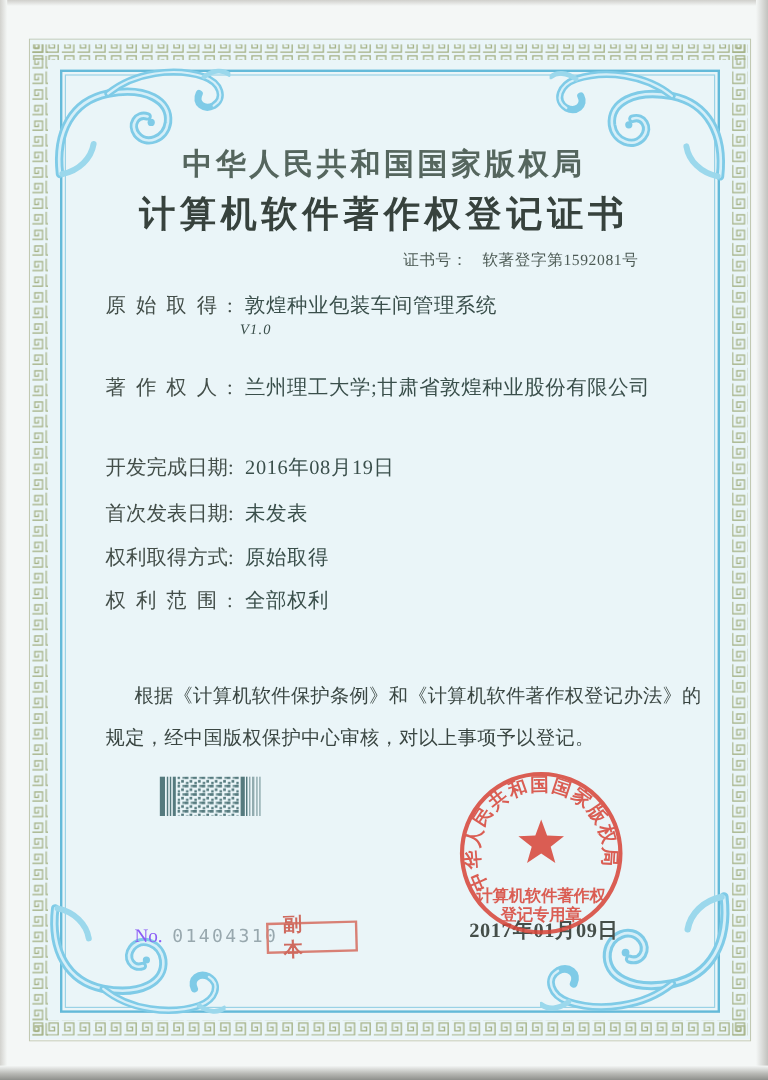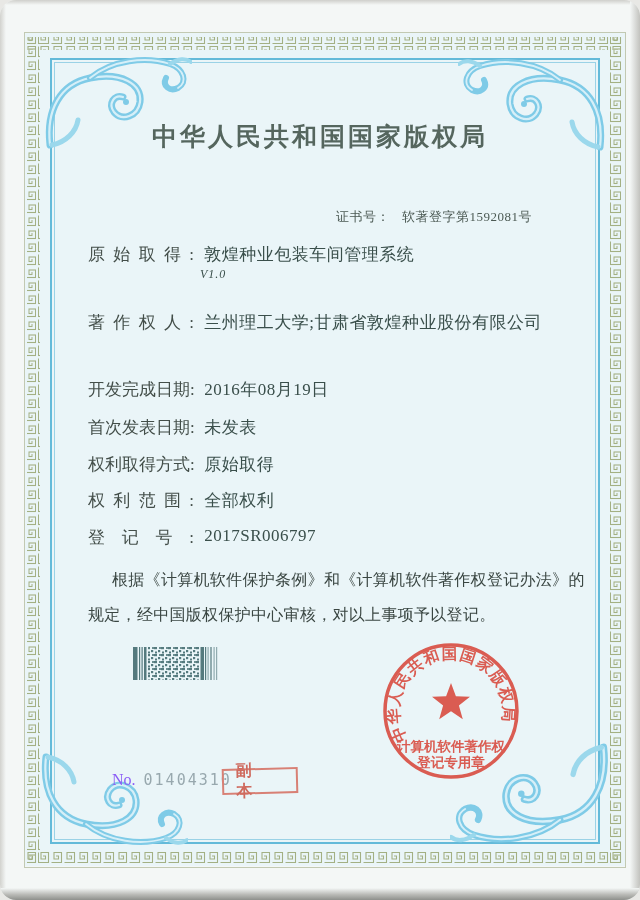--- a/index.html
+++ b/index.html
@@ -1,17 +1,17 @@
 <!DOCTYPE html>
 <html><head>
 <meta charset="utf-8">
 <style>
   * { margin:0; padding:0; box-sizing:border-box; }
   body { background:#e8e8e5; font-family:"Liberation Serif","DejaVu Serif",serif; }
-  .scan { position:relative; width:640px; height:900px; background:#f4f7f6; overflow:hidden;border-radius:16px; }
+  .scan { position:relative; width:640px; height:900px; background:#f4f7f6; overflow:hidden; }
 
   
   .edge { position:absolute; }
   .edge-top    { left:0; top:0; right:0; height:5px; background:linear-gradient(#cfcfcb,#f4f7f6); }
   .edge-left   { left:0; top:0; bottom:0; width:6px; background:linear-gradient(90deg,#d2d2ce,#f4f7f6); }
   .edge-right  { right:0; top:0; bottom:0; width:10px; background:linear-gradient(270deg,#c2c2be,#f4f7f6); }
   .edge-bottom { left:0; right:0; bottom:0; height:12px; background:linear-gradient(#f4f7f6 0%,#b9bab6 55%,#8e908c 100%); }
 
   .inner-bg { position:absolute; left:24px; top:32px; right:14px; bottom:34px; background:#eaf5f8; }
 
@@ -99,20 +99,21 @@
       <use href="#flourish"></use>
     </svg>
   <svg class="corner bl" viewBox="0 0 150 100">
       <use href="#flourish"></use>
     </svg>
   <svg class="corner br" viewBox="0 0 150 100">
       <use href="#flourish"></use>
     </svg>
 
   <div class="title">中华人民共和国国家版权局</div>
+  <div class="subtitle">计算机软件著作权登记证书</div>
 
   <div class="certno">
     <span>证书号：</span>
     <span>软著登字第1592081号</span>
   </div>
 
   <div class="row" style="top:243px">
     <span class="lbl">原始取得:</span>
     <span class="val">敦煌种业包装车间管理系统</span>
   </div>
@@ -136,24 +137,20 @@
   <div class="row" style="top:489px">
     <span class="lbl">权利范围:</span>
     <span class="val">全部权利</span>
   </div>
 
   <div class="row" style="top:453px">
     <span class="lbl">权利取得方式:</span>
     <span class="val">原始取得</span>
   </div>
 
-  <div class="row" style="top:526px">
-    <span class="lbl">登记号:</span>
-    <span class="val">2017SR006797</span>
-  </div>
 
   <div class="stmt" style="left:112px; top:570px">根据《计算机软件保护条例》和《计算机软件著作权登记办法》的</div>
   <div class="stmt" style="left:88px; top:605px">规定，经中国版权保护中心审核，对以上事项予以登记。</div>
 
   <svg class="barcode" xmlns="http://www.w3.org/2000/svg" viewBox="0 0 88 33">
     <defs>
       <pattern id="bcq" width="7" height="7" patternUnits="userSpaceOnUse">
         <rect x="0" y="0" width="3" height="2.2" fill="#557a7e"></rect>
         <rect x="4" y="3" width="2.2" height="2.2" fill="#557a7e"></rect>
         <rect x="1" y="4.5" width="2" height="2" fill="#557a7e"></rect>
@@ -168,20 +165,21 @@
       <rect x="15" y="0" width="51" height="33" fill="url(#bcq)"></rect>
       <rect x="67.5" y="0" width="3.5" height="33"></rect>
       <rect x="72" y="0" width="1.2" height="33"></rect>
       <rect x="74.5" y="0" width="1.2" height="33" opacity="0.6"></rect>
       <rect x="77" y="0" width="2" height="33" opacity="0.6"></rect>
       <rect x="80.5" y="0" width="1.2" height="33" opacity="0.6"></rect>
       <rect x="83" y="0" width="1.2" height="33" opacity="0.6"></rect>
     </g>
   </svg>
 
+  <div class="seal-date">2017年01月09日</div>
 
   <svg class="seal" xmlns="http://www.w3.org/2000/svg" xmlns:xlink="http://www.w3.org/1999/xlink" viewBox="0 0 150 150">
     <defs>
       <path id="sealArc" d="M 26.1,92.8 A 52,52 0 1 1 123.9,92.8" fill="none"></path>
     </defs>
     <g opacity="0.88">
       <circle cx="75" cy="75" r="66" fill="none" stroke="#d8483c" stroke-width="3.5"></circle>
       <g transform="rotate(-10 75 75)">
         <text font-size="15.5" font-weight="bold" fill="#d8483c" letter-spacing="1.5">
           <textPath href="#sealArc" xlink:href="#sealArc" startOffset="50%" text-anchor="middle">中华人民共和国国家版权局</textPath>

